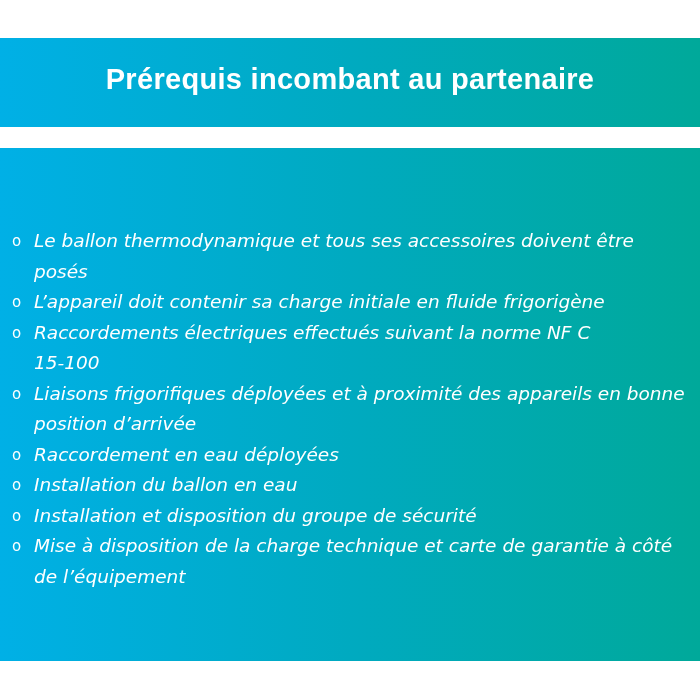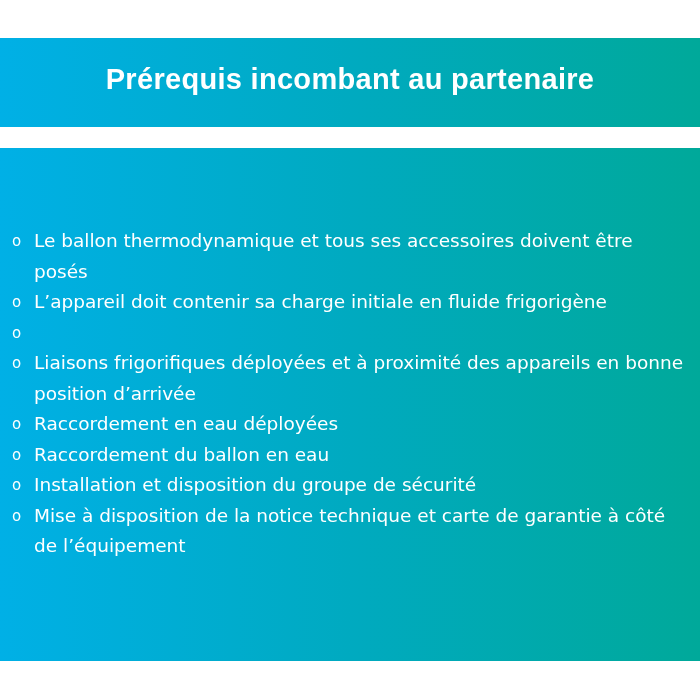--- a/index.html
+++ b/index.html
@@ -4,56 +4,57 @@
 <style>
   html, body { margin:0; padding:0; }
   body { width:700px; height:700px; background:#ffffff; position:relative; overflow:hidden; font-family:"Liberation Sans", sans-serif; }
   .band { position:absolute; left:0; width:700px; background:linear-gradient(90deg,#00b0e6 0%,#00aac0 50%,#00a99a 100%); }
   .header { top:38px; height:89px; display:flex; align-items:center; justify-content:center; }
   .title { color:#ffffff; font-weight:bold; font-size:29px; letter-spacing:0.3px; margin-top:-6px; }
   .content { top:148px; height:513px; }
   ul.items { list-style:none; margin:0; padding:0; position:absolute; left:12px; top:78px; width:680px; }
   ul.items li { display:flex; color:#ffffff; font-family:"DejaVu Sans", sans-serif; font-size:18.5px; line-height:30.5px; }
   .bullet { width:22px; flex:0 0 22px; font-size:15px; }
-  .txt { flex:1; }
+  .txt { flex:1;font-style:italic; }
 </style>
 </head>
 <body>
 
 <div class="band header">
   <div class="title">Prérequis incombant au partenaire</div>
 </div>
 
 <div class="band content">
   <ul class="items">
     <li>
         <span class="bullet">o</span>
         <span class="txt">Le ballon thermodynamique et tous ses accessoires doivent être posés</span>
       </li>
     <li>
         <span class="bullet">o</span>
         <span class="txt">L’appareil doit contenir sa charge initiale en fluide frigorigène</span>
       </li>
     <li>
         <span class="bullet">o</span>
+        <span class="txt" style="max-width:560px">Raccordements électriques effectués suivant la norme NF C 15-100</span>
       </li>
     <li>
         <span class="bullet">o</span>
         <span class="txt">Liaisons frigorifiques déployées et à proximité des appareils en bonne position d’arrivée</span>
       </li>
     <li>
         <span class="bullet">o</span>
         <span class="txt">Raccordement en eau déployées</span>
       </li>
     <li>
         <span class="bullet">o</span>
-        <span class="txt">Raccordement du ballon en eau</span>
+        <span class="txt">Installation du ballon en eau</span>
       </li>
     <li>
         <span class="bullet">o</span>
         <span class="txt">Installation et disposition du groupe de sécurité</span>
       </li>
     <li>
         <span class="bullet">o</span>
-        <span class="txt">Mise à disposition de la notice technique et carte de garantie à côté de l’équipement</span>
+        <span class="txt">Mise à disposition de la charge technique et carte de garantie à côté de l’équipement</span>
       </li>
   </ul>
 </div>
 
 </body></html>

